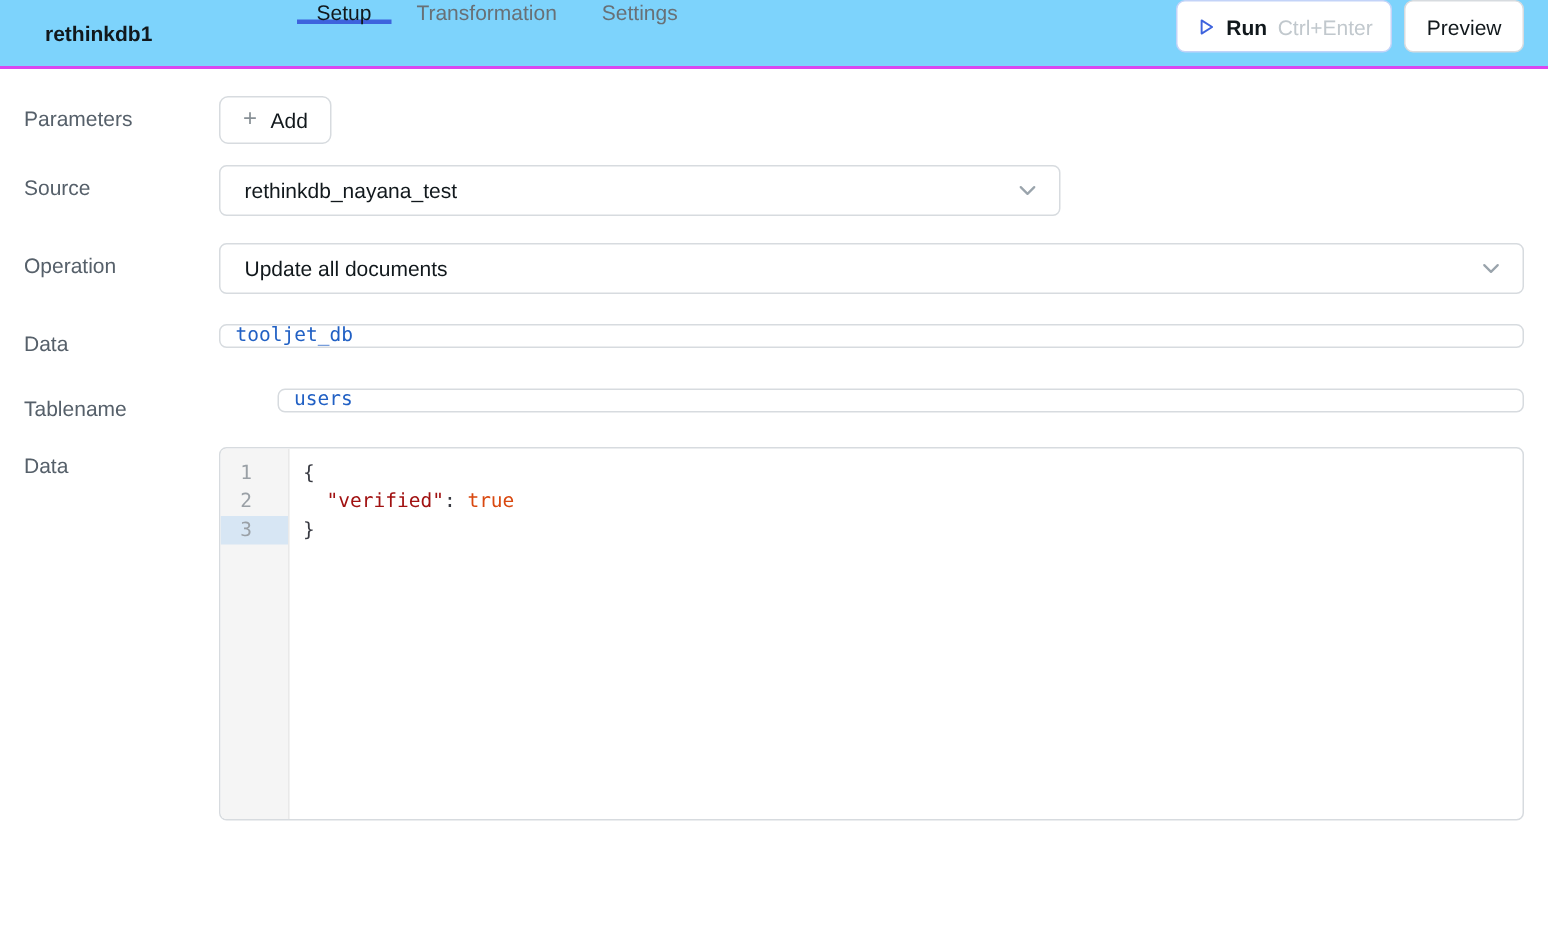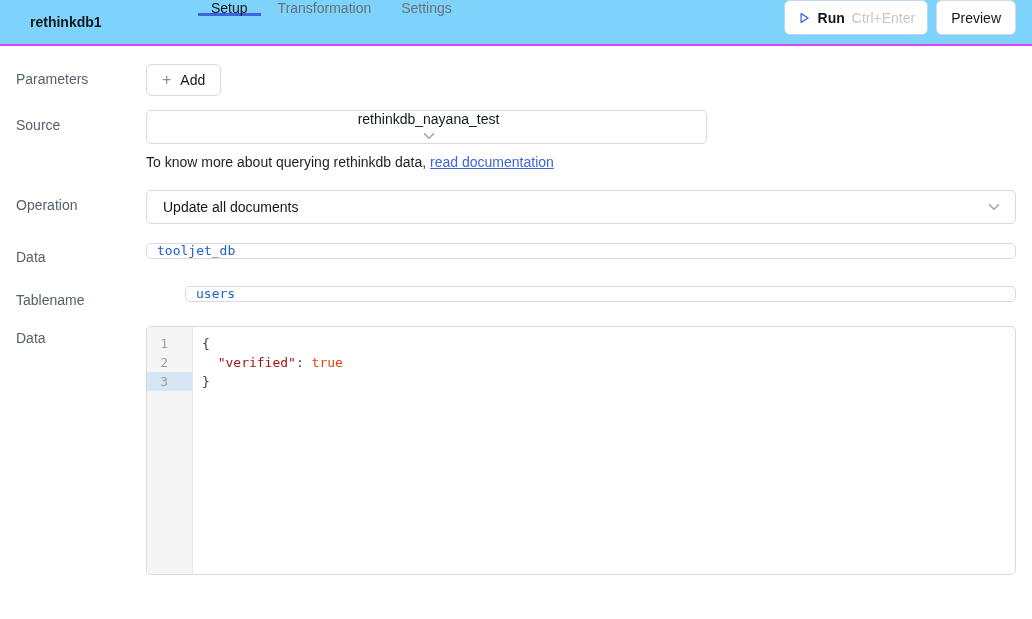--- a/index.html
+++ b/index.html
@@ -51,21 +51,21 @@
     font-size:14px; font-weight:500; color:#11181c; cursor:pointer;
     font-family:"Liberation Sans", sans-serif;
   }
   .plus-icon { color:#889096; font-size:16px; line-height:1; font-weight:400; }
 
   .select {
     height:34px; border:1px solid #d7dbdf; border-radius:5px; background:#fff;
     display:flex; align-items:center; justify-content:space-between;
     padding:0 12px 0 16px; font-size:14px; color:#11181c; cursor:pointer;
   }
-  .select.source { width:561px;flex-direction:column; }
+  .select.source { width:561px; }
   .chevron-icon { flex:none; display:flex; align-items:center; }
 
   .helper { margin-top:9px; font-size:14px; line-height:19px; color:#1c2024; }
   .helper a { color:#3e63dd; text-decoration:underline; cursor:pointer; }
 
   .codehinter-input {
     width:100%; height:16px; border:1px solid #d7dbdf; border-radius:5px;
     background:#fff; padding:0 10px; outline:none;
     font-family:"DejaVu Sans Mono", monospace; font-size:13px; color:#2160c4;
   }
@@ -141,23 +141,20 @@
   <div class="row source">
     <div class="row-label">Source</div>
     <div class="row-content">
       <div class="select source">
         <span>rethinkdb_nayana_test</span>
         <span class="chevron-icon">
           <svg width="18" height="18" viewBox="0 0 24 24" fill="none" stroke="#9aa4ac" stroke-width="2" stroke-linecap="round" stroke-linejoin="round">
               <path d="M6 9l6 6 6-6"></path>
             </svg>
         </span>
-      </div>
-      <div class="helper">
-        <span>To know more about querying rethinkdb data, </span><a>read documentation</a>
       </div>
     </div>
   </div>
 
   <div class="row operation">
     <div class="row-label">Operation</div>
     <div class="row-content">
       <div class="select">
         <span>Update all documents</span>
         <span class="chevron-icon">

